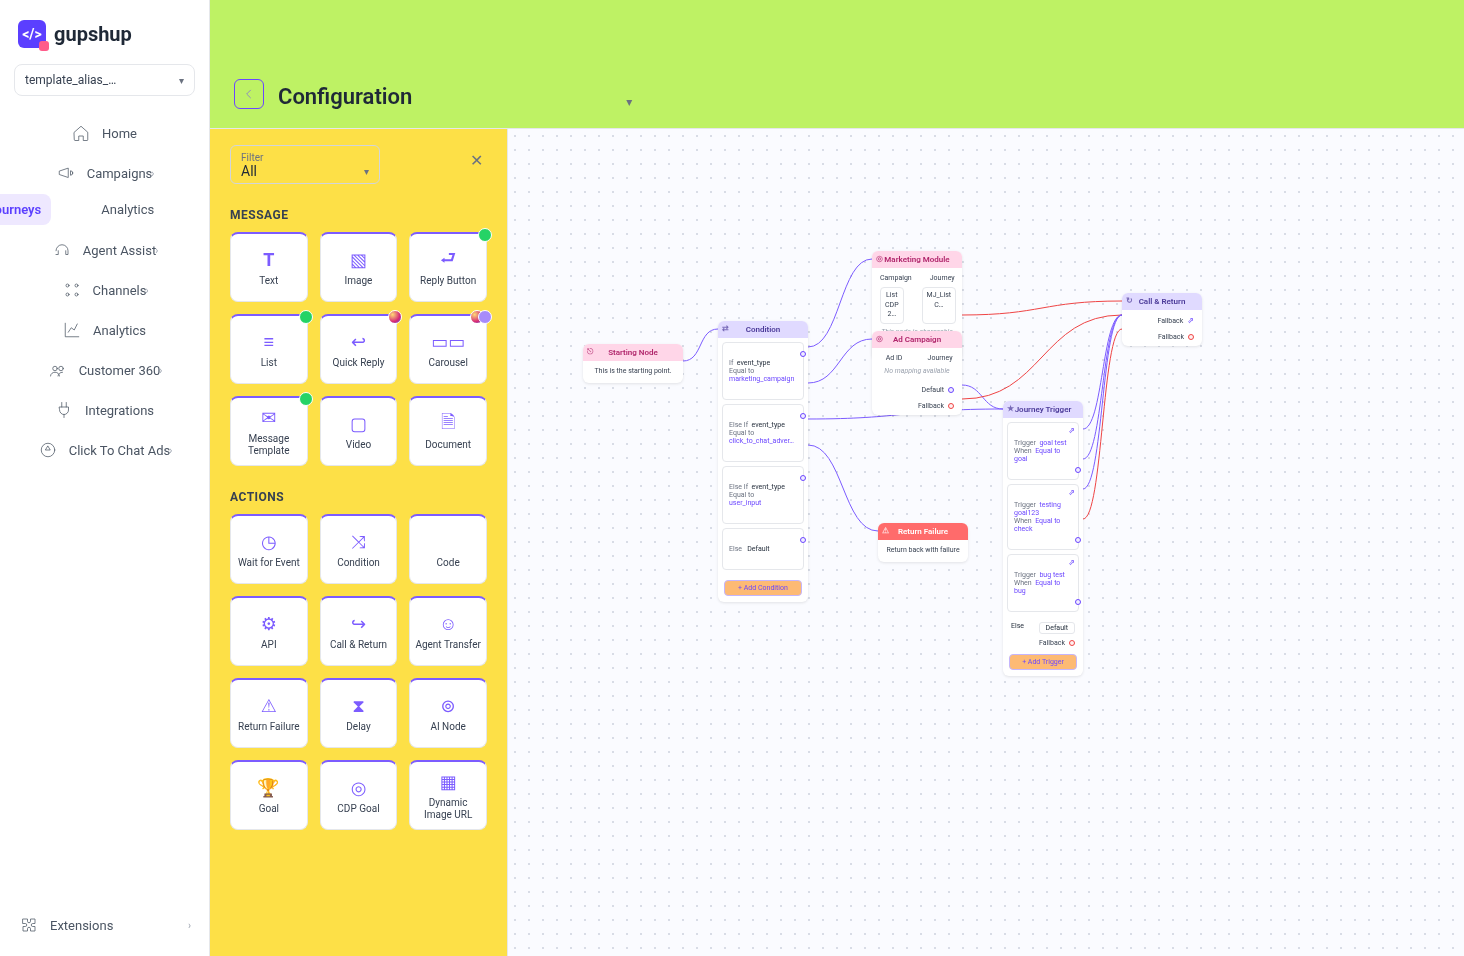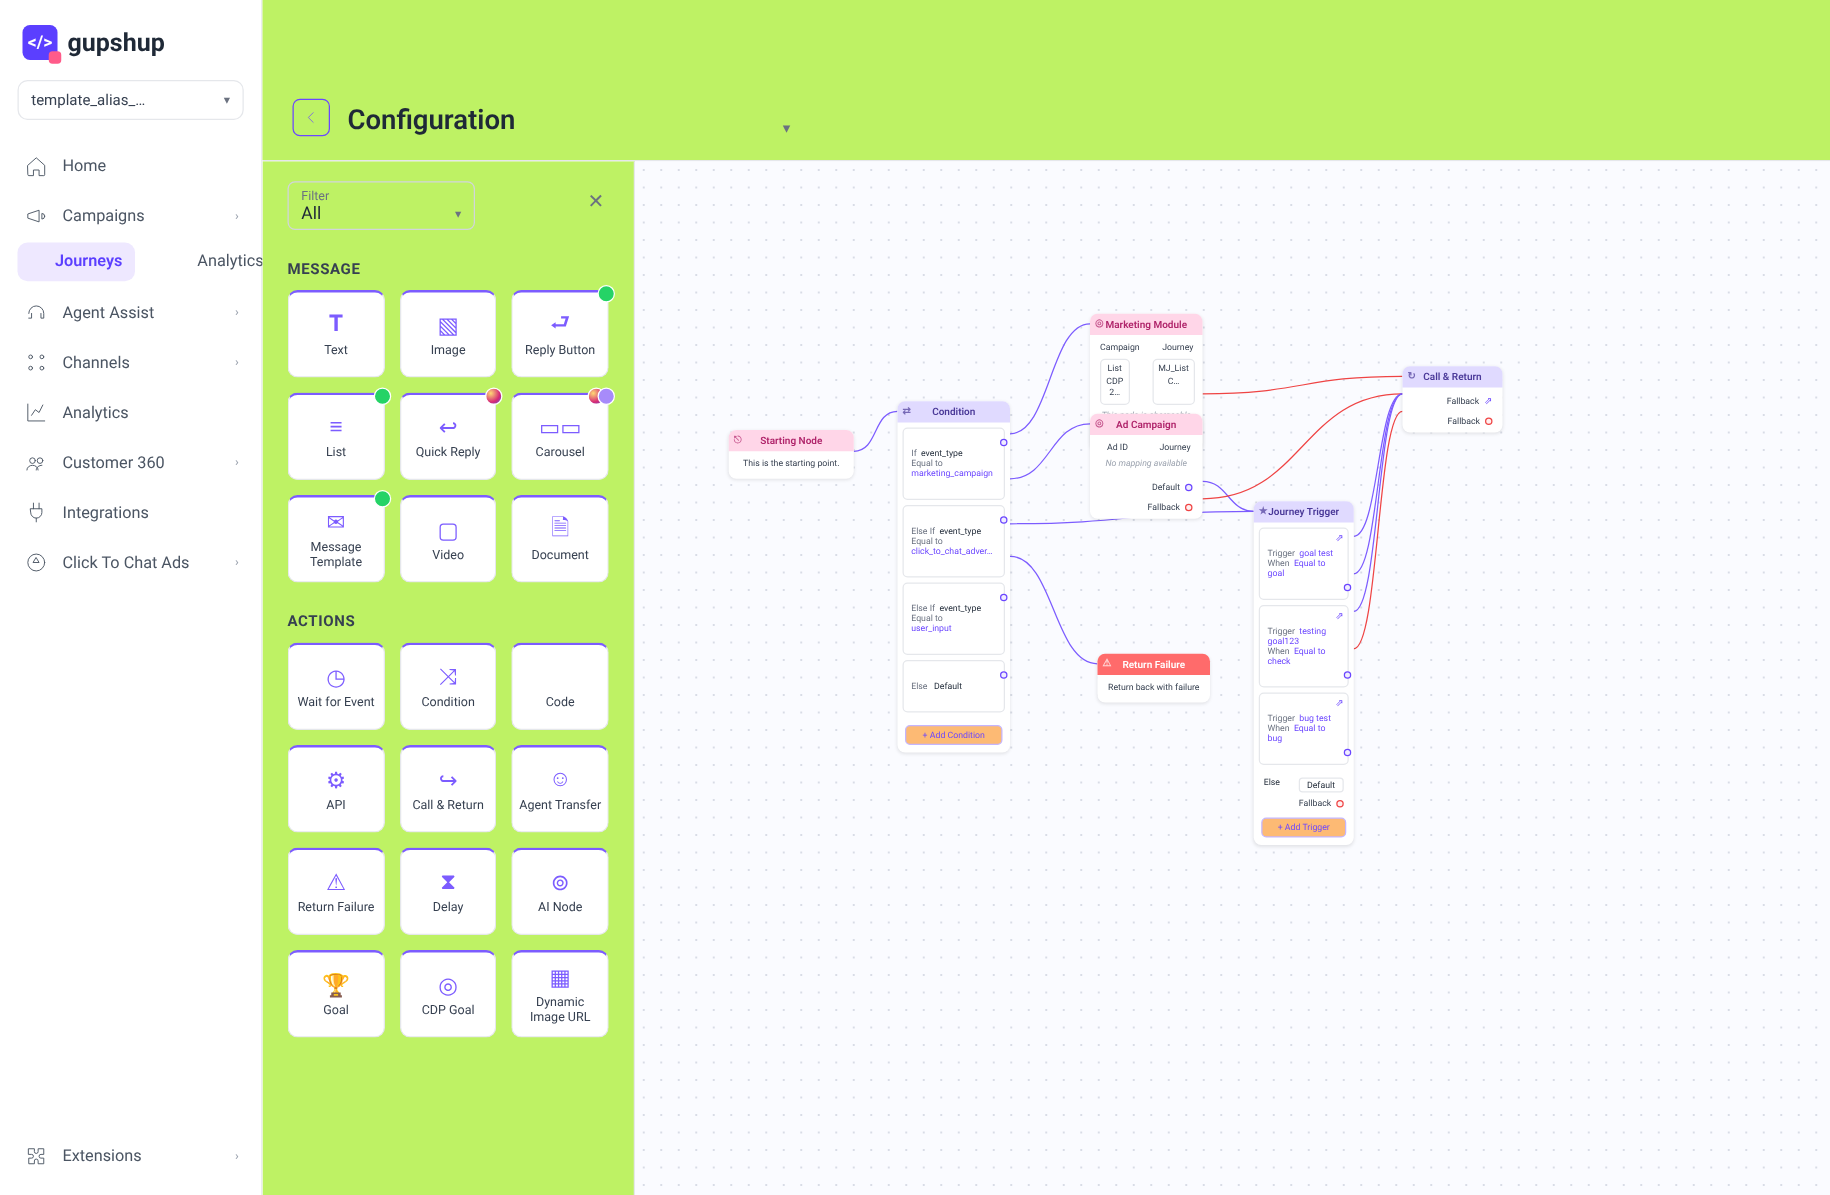--- a/index.html
+++ b/index.html
@@ -5,39 +5,39 @@
   * { box-sizing: border-box; margin: 0; padding: 0; }
   body { font-family: -apple-system, BlinkMacSystemFont, "Segoe UI", Roboto, Helvetica, Arial, sans-serif; background: #fff; color: #1f2937; font-size: 13px; overflow: hidden; }
   .app { display: flex; height: 956px; width: 1464px; }
   
   .sidebar { width: 210px; border-right: 1px solid #e5e7eb; display: flex; flex-direction: column; padding: 12px 8px; }
   .logo { display: flex; align-items: center; gap: 8px; padding: 8px 10px 16px 10px; }
   .logo-mark { width: 28px; height: 28px; background: #5b3fff; border-radius: 6px; display:flex;align-items:center;justify-content:center;color:#fff;font-size:14px;font-weight:bold;position:relative; }
   .logo-mark::after{content:'';position:absolute;right:-3px;bottom:-3px;width:10px;height:10px;background:#ff5b8a;border-radius:3px;}
   .logo-text { font-weight: 700; font-size: 20px; color:#1f2937; }
   .template-select { margin: 0 6px 12px 6px; border:1px solid #e5e7eb; border-radius:8px; padding:8px 10px; display:flex; align-items:center; justify-content:space-between; font-size:12px; color:#374151; cursor:pointer; }
-  .nav { display:flex; flex-direction:column; gap:2px; margin-top:6px; }
+  .nav { display:flex; flex-direction:column; gap:2px; margin-top:6px;align-items:center; }
   .nav-item { display:flex; align-items:center; gap:12px; padding:10px 12px; border-radius:8px; color:#4b5563; cursor:pointer; position:relative; }
   .nav-item.active-parent { color:#1f2937; font-weight:600; }
   .nav-icon { width:18px; height:18px; display:flex; align-items:center; justify-content:center; color:#4b5563; }
   .nav-arrow { position:absolute; right:10px; color:#9ca3af; font-size:10px; }
   .sub-items { display:flex; flex-direction:row; gap:20px; margin-left:6px; margin-bottom:4px;}
   .sub-item { padding:8px 10px 8px 30px; border-radius:8px; font-size:13px; color:#4b5563; cursor:pointer; }
   .sub-item.active { background:#eee8ff; color:#5b3fff; font-weight:600; }
   .spacer { flex:1; }
   
   .main { flex:1; display:flex; flex-direction:column; background:#fafbff; }
   .topbar { height:128px; display:flex; align-items:flex-end; padding:0 24px 18px 24px; gap:14px; background:#bef264; border-bottom:1px solid rgba(0,0,0,0); }
   .back-btn { width:30px;height:30px;border:1.5px solid #6b46ff;border-radius:6px;display:flex;align-items:center;justify-content:center;color:#6b46ff;cursor:pointer;}
   .page-title { font-size:22px; font-weight:600; color:#1f2937; }
   .title-chevron { margin-left:200px; color:#6b7280; font-size:12px;}
   
   .body { flex:1; display:flex; overflow:hidden; border-top:1px solid #e5e7eb;}
   
-  .palette { width:298px; border-right:1px solid #e5e7eb; padding:16px 20px; overflow-y:auto; background:#bef264;}
+  .palette { width:298px; border-right:1px solid #e5e7eb; padding:16px 20px; overflow-y:auto; background:#fde047;}
   .filter-box { border:1px solid #d1d5db; border-radius:6px; padding:6px 10px 4px 10px; width:150px; position:relative; }
   .filter-label { font-size:10px; color:#6b7280; }
   .filter-value { font-size:14px; color:#1f2937; display:flex; justify-content:space-between; align-items:center;}
   .close-palette { position:absolute; left:260px; top:22px; color:#6b7280; font-size:16px; cursor:pointer;}
   .palette-section-title { font-size:12px; font-weight:700; letter-spacing:0.5px; color:#374151; margin:24px 0 10px 0;}
   .palette-grid { display:grid; grid-template-columns:repeat(3,1fr); gap:12px; }
   .tool-card { border:1px solid #e5e7eb; border-radius:8px; border-top:2px solid #7c5cff; min-height:70px; display:flex; flex-direction:column; align-items:center; justify-content:center; gap:4px; padding:8px 4px; cursor:grab; position:relative; background:#fff;}
   .tool-card .tool-icon { width:22px; height:22px; display:flex; align-items:center; justify-content:center; color:#7c5cff; font-size:18px;}
   .tool-card .tool-label { font-size:10px; color:#374151; text-align:center; line-height:1.2;}
   .tool-badge { position:absolute; top:-6px; right:-6px; width:14px;height:14px;border-radius:50%;background:#25d366; border:1px solid #fff;}

